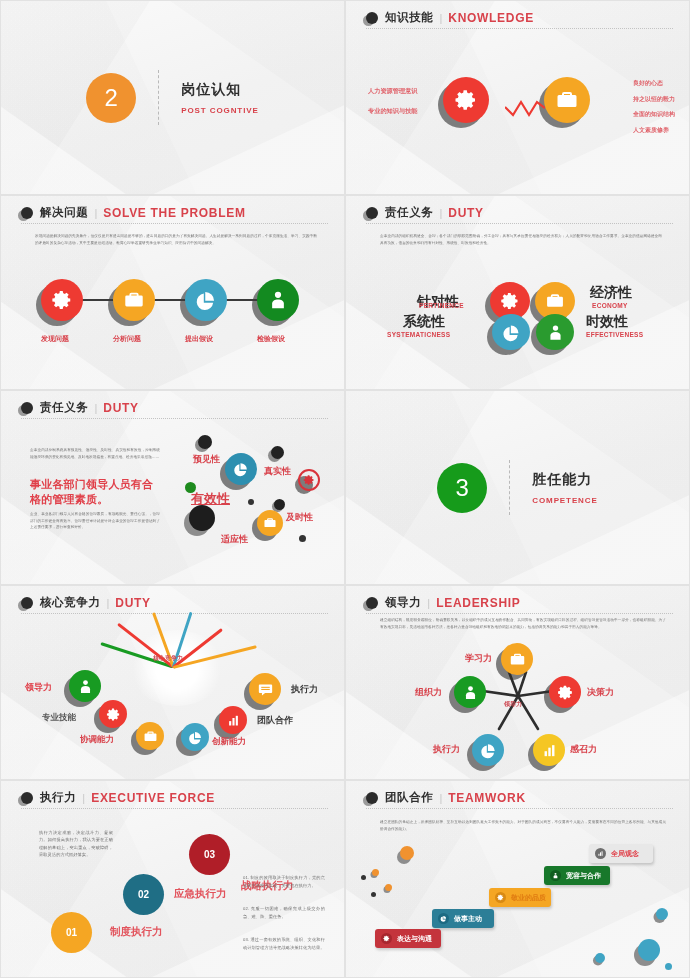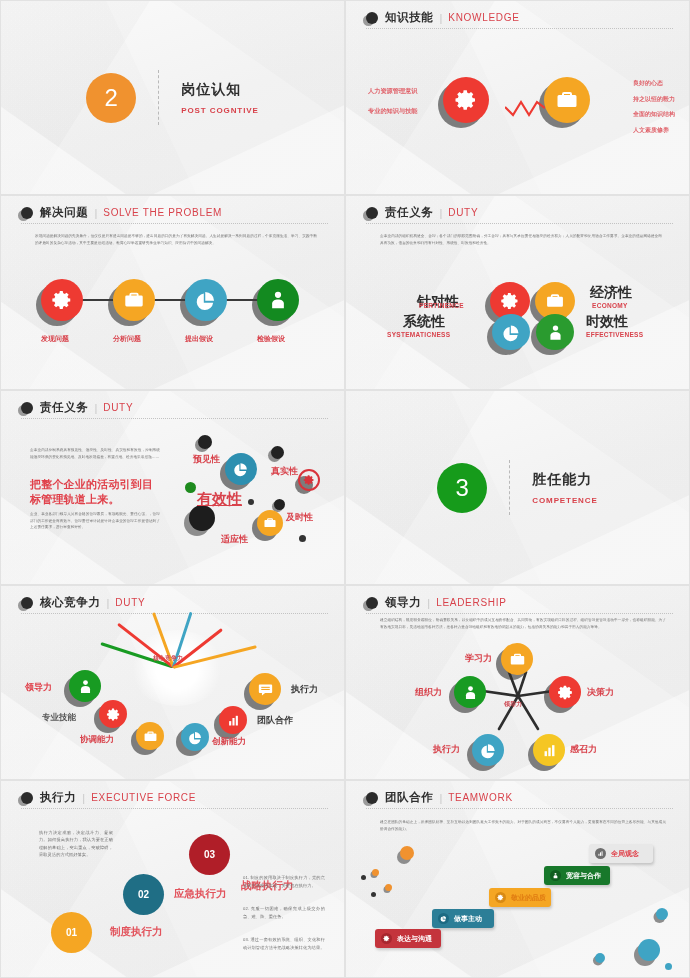--- a/index.html
+++ b/index.html
@@ -34,21 +34,21 @@
   .inner{position:relative;z-index:3;width:100%;height:100%;}
 
   
   .hdr{position:absolute;left:20px;top:9px;right:16px;}
   .hdr-row{display:flex;align-items:center;gap:4px;}
   .dot{width:12px;height:12px;border-radius:50%;background:#2b2b2b;position:relative;}
   .dot::before{content:"";position:absolute;left:-3px;top:3px;width:11px;height:11px;
     border-radius:50%;background:#9a9a9a;z-index:-1;}
   .hdr-cn{font-size:11.5px;font-weight:bold;color:#2e2e2e;letter-spacing:.6px;margin-left:3px;}
   .hdr-bar{color:#c9c9c9;font-size:11px;margin:0 2px;}
-  .hdr-en{font-size:10px;font-weight:normal;color:#d8424b;letter-spacing:.7px;}
+  .hdr-en{font-size:12px;font-weight:bold;color:#d8424b;letter-spacing:.7px;}
   .hdr-line{margin-top:3px;height:1px;border-bottom:1px dotted #c3c3c3;}
 
   .body-txt{
     position:absolute;font-size:3.6px;line-height:1.85;color:#6d6d6d;
     text-align:justify;letter-spacing:.1px;
   }
 
   
   .cover{display:flex;align-items:center;justify-content:center;height:100%;gap:0;}
   .cov-num{
@@ -267,21 +267,21 @@
           <span class="dot"></span>
           <span class="hdr-cn">责任义务</span>
           <span class="hdr-bar">|</span>
           <span class="hdr-en">DUTY</span>
         </div>
         <div class="hdr-line"></div>
       </div>
 
       <div class="body-txt" style="left:29px;top:56px;width:130px;">企事业内部控制系统具有预见性、适应性、及时性、真实性和有效性，控制系统能适应环境的变化有预见地、及时地发现偏差，有重点地、经济地采取措施……</div>
 
-      <div class="hl-red" style="position:absolute;left:29px;top:86px;width:134px;">把整个企业的活动引到目标管理轨道上来。</div>
+      <div class="hl-red" style="position:absolute;left:29px;top:86px;width:134px;">事业各部门领导人员有合格的管理素质。</div>
 
       <div class="body-txt" style="left:29px;top:120px;width:130px;">企业、事业各部门领导人员有合格的管理素质，有战略眼光、责任心强。，管理部门的工作健全而有效率。管理责任审计就是针对企事业的管理工作是否达到了上述责任要求，进行审查和评价。</div>
 
       <div class="blob" style="left:197px;top:44px;width:14px;height:14px;background:#222;box-shadow:-3px 3px 0 #8d8d8d;"></div>
       <div class="blob" style="left:270px;top:55px;width:13px;height:13px;background:#222;box-shadow:-3px 3px 0 #8d8d8d;"></div>
       <div class="blob" style="left:184px;top:91px;width:11px;height:11px;background:#1e8b1e;"></div>
       <div class="blob" style="left:188px;top:114px;width:26px;height:26px;background:#1d1d1d;box-shadow:-5px 5px 0 #8d8d8d;"></div>
       <div class="blob" style="left:247px;top:108px;width:6px;height:6px;background:#333;"></div>
       <div class="blob" style="left:273px;top:108px;width:11px;height:11px;background:#222;box-shadow:-2px 2px 0 #8d8d8d;"></div>
       <div class="blob" style="left:298px;top:144px;width:7px;height:7px;background:#333;"></div>
@@ -298,22 +298,22 @@
           </svg>
       </div>
 
       <div class="ci" style="left:256px;top:119px;width:26px;height:26px;background:#F5A623;">
         <svg width="14" height="14" viewBox="0 0 24 24">
             <path d="M9 4h6a2 2 0 012 2v1h3a1.5 1.5 0 011.5 1.5v9A1.5 1.5 0 0120 19H4a1.5 1.5 0 01-1.5-1.5v-9A1.5 1.5 0 014 7h3V6a2 2 0 012-2zm0 3h6V6H9v1zm2.2 4.4h1.6v1.3h-1.6v-1.3z"></path>
           </svg>
       </div>
 
       <div class="lbl" style="left:192px;top:62px;font-size:9px;">预见性</div>
-      <div class="lbl" style="left:270px;top:74px;font-size:9px;">真实性</div>
-      <div class="lbl" style="left:196px;top:99px;font-size:15px;text-decoration:underline;">有效性</div>
+      <div class="lbl" style="left:263px;top:74px;font-size:9px;">真实性</div>
+      <div class="lbl" style="left:190px;top:99px;font-size:13px;text-decoration:underline;">有效性</div>
       <div class="lbl" style="left:285px;top:120px;font-size:9px;">及时性</div>
       <div class="lbl" style="left:220px;top:142px;font-size:9px;">适应性</div>
     </div>
   </div>
 
   <div class="slide">
     <div class="inner">
       <div class="cover">
         <div class="cov-num" style="background:#169B1B">
           <span>3</span>

